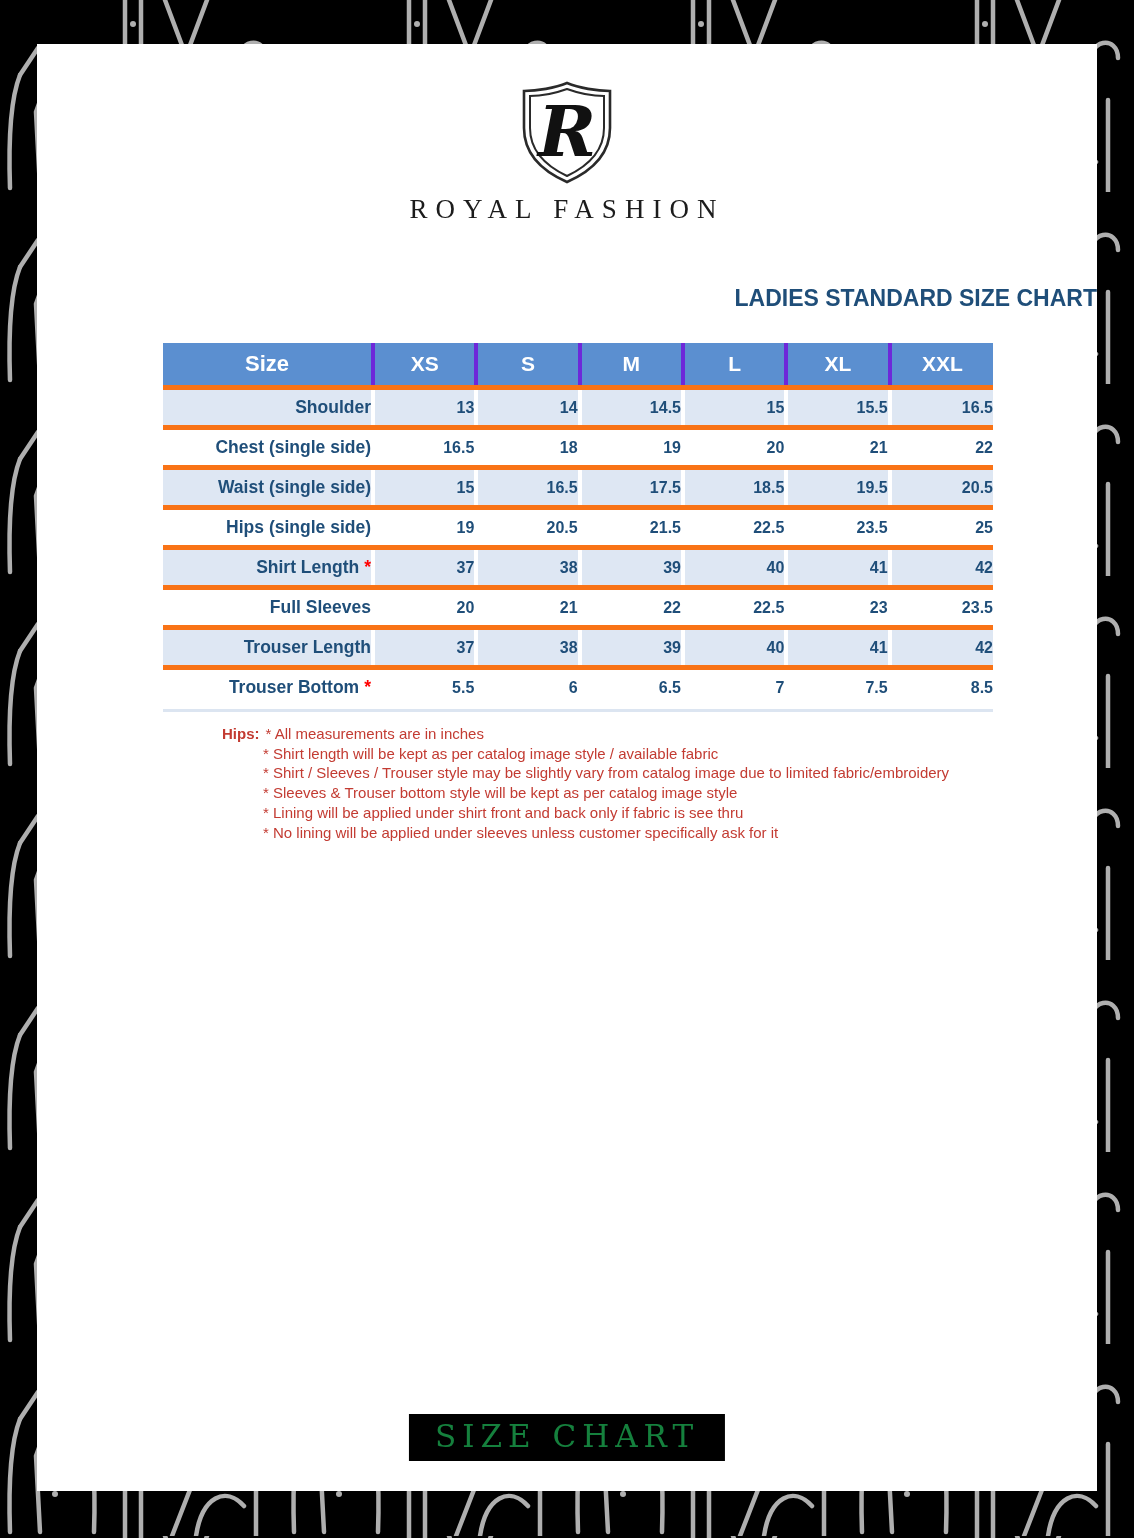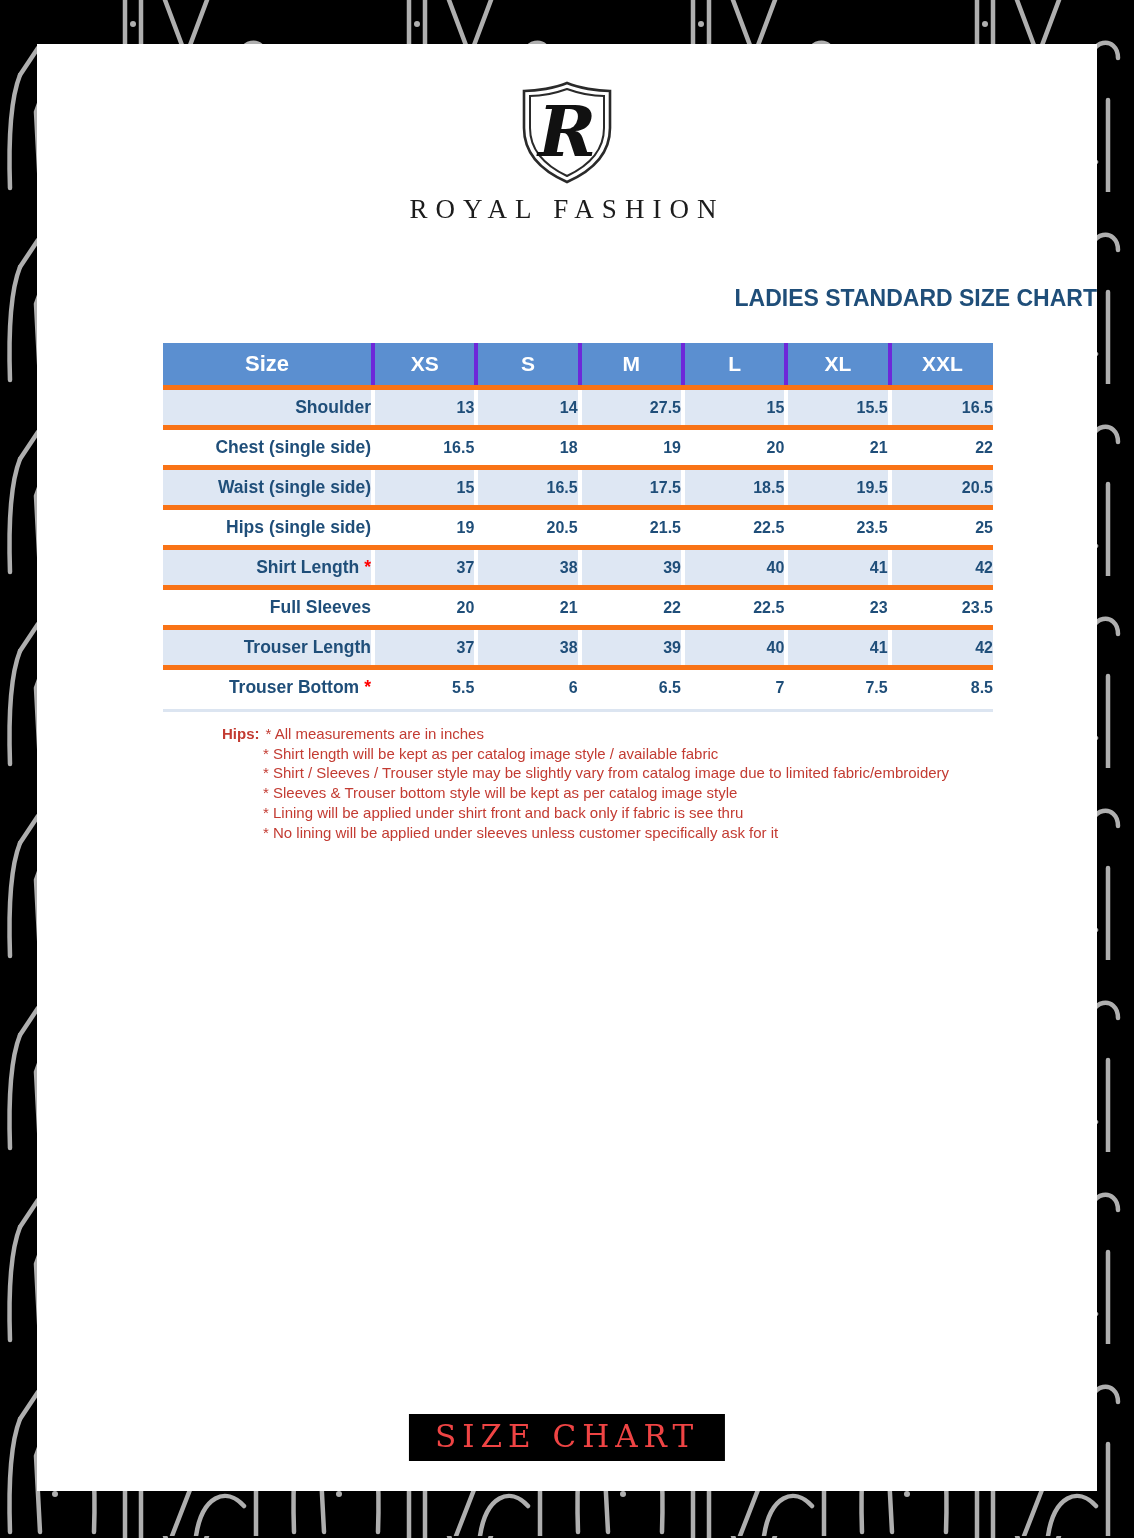--- a/index.html
+++ b/index.html
@@ -70,21 +70,21 @@
     font-size: 15px; color: #C33B32; line-height: 19.7px;
     white-space: nowrap;
   }
   .note-line { padding-left: 41px; }
   .note-first { padding-left: 0; }
   .note-label { font-weight: bold; margin-right: 6px; }
 
   
   .banner {
     position: absolute; top: 1370px; left: 50%; transform: translateX(-50%);
-    background: #000; color: #ef4444;
+    background: #000; color: #15803d;
     font-family: "DejaVu Serif", serif;
     font-size: 31px; letter-spacing: 6px;
     padding: 4px 26px 7px 26px;
     white-space: nowrap;
   }
 </style>
 </head>
 <body>
 
 <svg class="border-pattern" width="1134" height="1538">
@@ -149,21 +149,21 @@
         <th>L</th>
         <th>XL</th>
         <th>XXL</th>
       </tr>
     </thead>
     <tbody>
       <tr class="alt">
         <td><span>Shoulder</span></td>
         <td>13</td>
         <td>14</td>
-        <td>27.5</td>
+        <td>14.5</td>
         <td>15</td>
         <td>15.5</td>
         <td>16.5</td>
       </tr>
       <tr>
         <td><span>Chest (single side)</span></td>
         <td>16.5</td>
         <td>18</td>
         <td>19</td>
         <td>20</td>

